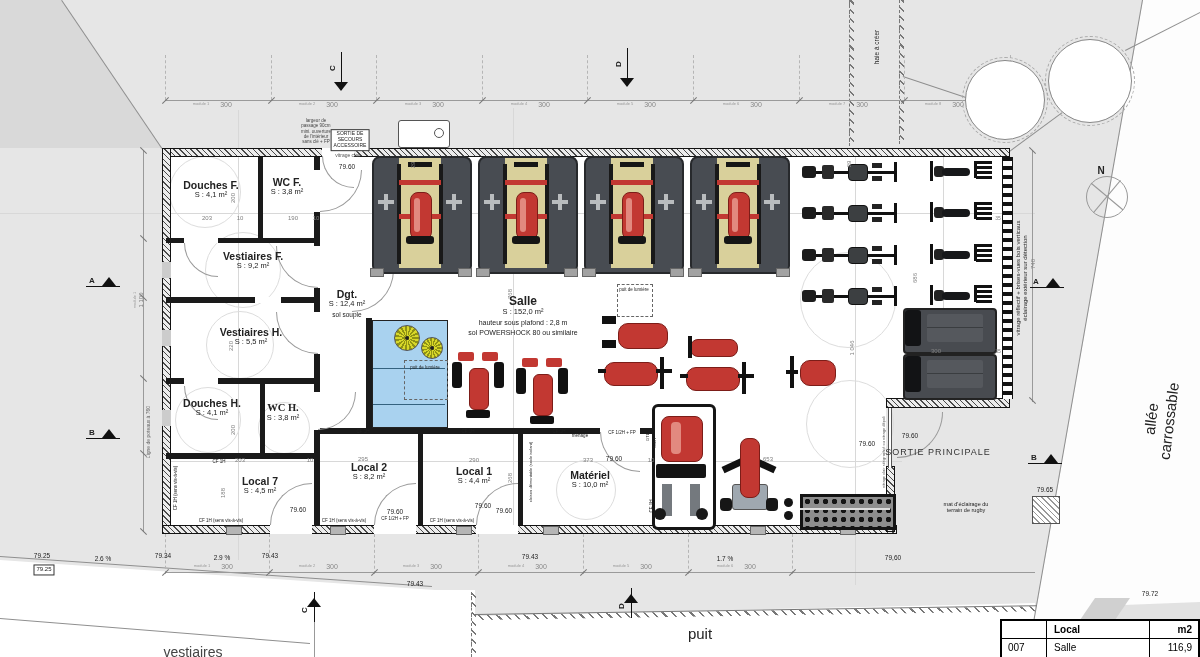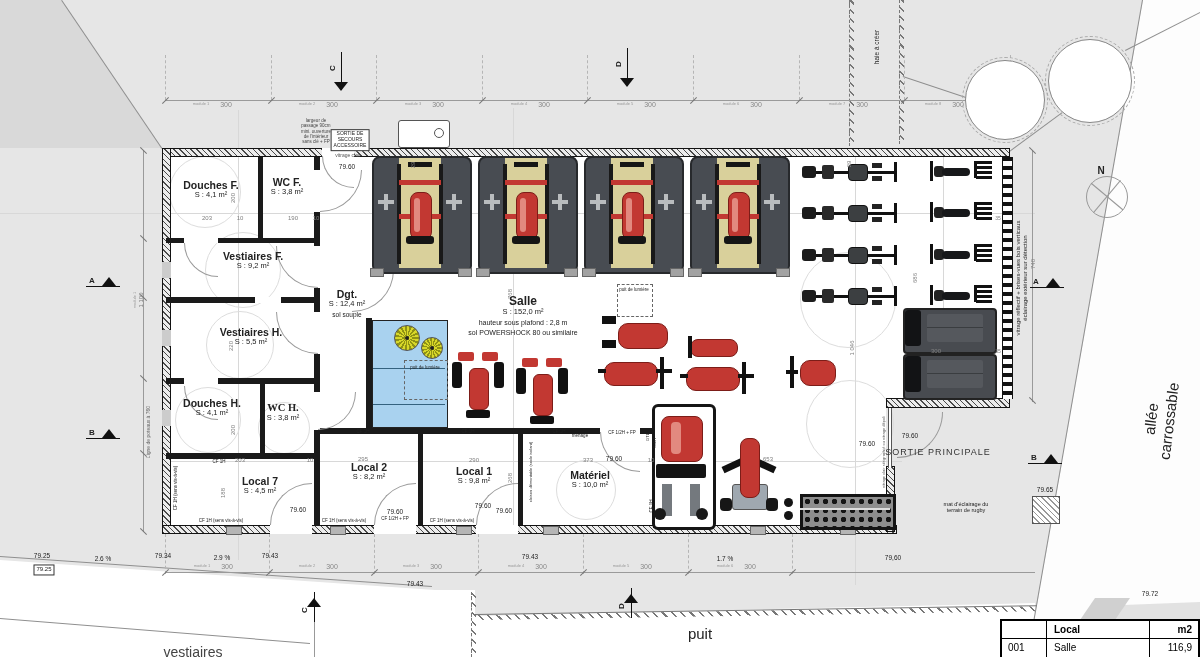--- a/index.html
+++ b/index.html
@@ -446,21 +446,21 @@
       <div class="lbl" style="left: 725px; top: 559px; font-size: 6.5px; color: rgb(34, 34, 34); font-weight: normal; letter-spacing: 0px; transform: translate(-50%, -50%) rotate(0deg);">1.7 %</div>
       <div class="lbl" style="left: 211px; top: 190px; transform: translate(-50%, -50%);"><div style="font-weight: bold; font-size: 10.5px;">Douches F.</div><div style="font-size: 7.5px;">S : 4,1 m²</div></div>
       <div class="lbl" style="left: 287px; top: 187px; transform: translate(-50%, -50%);"><div style="font-weight: bold; font-size: 10.5px;">WC F.</div><div style="font-size: 7.5px;">S : 3,8 m²</div></div>
       <div class="lbl" style="left: 253px; top: 261px; transform: translate(-50%, -50%);"><div style="font-weight: bold; font-size: 10.5px;">Vestiaires F.</div><div style="font-size: 7.5px;">S : 9,2 m²</div></div>
       <div class="lbl" style="left: 347px; top: 303px; transform: translate(-50%, -50%);"><div style="font-weight: bold; font-size: 10.5px;">Dgt.</div><div style="font-size: 7.5px;">S : 12,4 m²</div><div style="font-size: 6.5px; margin-top: 2px;">sol souple</div></div>
       <div class="lbl" style="left: 251px; top: 337px; transform: translate(-50%, -50%);"><div style="font-weight: bold; font-size: 10.5px;">Vestiaires H.</div><div style="font-size: 7.5px;">S : 5,5 m²</div></div>
       <div class="lbl" style="left: 212px; top: 408px; transform: translate(-50%, -50%);"><div style="font-weight: bold; font-size: 10.5px;">Douches H.</div><div style="font-size: 7.5px;">S : 4,1 m²</div></div>
       <div class="lbl" style="left: 283px; top: 413px; transform: translate(-50%, -50%);"><div style="font-weight: bold; font-size: 10.5px; font-family: Liberation Serif, serif;">WC H.</div><div style="font-size: 7.5px;">S : 3,8 m²</div></div>
       <div class="lbl" style="left: 260px; top: 486px; transform: translate(-50%, -50%);"><div style="font-weight: bold; font-size: 10.5px;">Local 7</div><div style="font-size: 7.5px;">S : 4,5 m²</div></div>
       <div class="lbl" style="left: 369px; top: 472px; transform: translate(-50%, -50%);"><div style="font-weight: bold; font-size: 10.5px;">Local 2</div><div style="font-size: 7.5px;">S : 8,2 m²</div></div>
-      <div class="lbl" style="left: 474px; top: 476px; transform: translate(-50%, -50%);"><div style="font-weight: bold; font-size: 10.5px;">Local 1</div><div style="font-size: 7.5px;">S : 9,8 m²</div></div>
+      <div class="lbl" style="left: 474px; top: 476px; transform: translate(-50%, -50%);"><div style="font-weight: bold; font-size: 10.5px;">Local 1</div><div style="font-size: 7.5px;">S : 4,4 m²</div></div>
       <div class="lbl" style="left: 590px; top: 480px; transform: translate(-50%, -50%);"><div style="font-weight: bold; font-size: 10.5px;">Matériel</div><div style="font-size: 7.5px;">S : 10,0 m²</div></div>
       <div class="lbl" style="left: 523px; top: 316px; transform: translate(-50%, -50%);"><div style="font-weight: bold; font-size: 12px;">Salle</div><div style="font-size: 7.5px;">S : 152,0 m²</div><div style="font-size: 7px; margin-top: 2px;">hauteur sous plafond : 2,8 m</div><div style="font-size: 7px; margin-top: 2px;">sol POWERSHOCK 80 ou similaire</div></div>
       <div class="lbl" style="left: 201px; top: 104px; font-size: 4px; color: rgb(153, 153, 153); font-weight: normal; letter-spacing: 0px; transform: translate(-50%, -50%) rotate(0deg);">module 1</div>
       <div class="lbl" style="left: 226px; top: 105px; font-size: 7px; color: rgb(136, 136, 136); font-weight: normal; letter-spacing: 0px; transform: translate(-50%, -50%) rotate(0deg);">300</div>
       <div class="lbl" style="left: 307px; top: 104px; font-size: 4px; color: rgb(153, 153, 153); font-weight: normal; letter-spacing: 0px; transform: translate(-50%, -50%) rotate(0deg);">module 2</div>
       <div class="lbl" style="left: 332px; top: 105px; font-size: 7px; color: rgb(136, 136, 136); font-weight: normal; letter-spacing: 0px; transform: translate(-50%, -50%) rotate(0deg);">300</div>
       <div class="lbl" style="left: 413px; top: 104px; font-size: 4px; color: rgb(153, 153, 153); font-weight: normal; letter-spacing: 0px; transform: translate(-50%, -50%) rotate(0deg);">module 3</div>
       <div class="lbl" style="left: 438px; top: 105px; font-size: 7px; color: rgb(136, 136, 136); font-weight: normal; letter-spacing: 0px; transform: translate(-50%, -50%) rotate(0deg);">300</div>
       <div class="lbl" style="left: 519px; top: 104px; font-size: 4px; color: rgb(153, 153, 153); font-weight: normal; letter-spacing: 0px; transform: translate(-50%, -50%) rotate(0deg);">module 4</div>
       <div class="lbl" style="left: 544px; top: 105px; font-size: 7px; color: rgb(136, 136, 136); font-weight: normal; letter-spacing: 0px; transform: translate(-50%, -50%) rotate(0deg);">300</div>
@@ -519,17 +519,17 @@
   <div class="abs" style="left:1086px;top:196px;width:42px;height:1px;background:#999;transform:rotate(130deg);"></div>
 
   <div class="abs" style="left:1080px;top:598px;width:50px;height:22px;background:#d0d0d0;clip-path:polygon(0 100%,30% 0,100% 0,70% 100%);"></div>
 
   <div class="legend">
     <div class="lg-line-v" style="left:44px;"></div>
     <div class="lg-line-v" style="left:147px;"></div>
     <div class="lg-line-h"></div>
     <div class="lg-cell bold" style="left:52px;top:0;width:90px;">Local</div>
     <div class="lg-cell bold" style="left:147px;top:0;width:43px;text-align:right;">m2</div>
-    <div class="lg-cell" style="left:6px;top:18px;width:36px;">001</div>
+    <div class="lg-cell" style="left:6px;top:18px;width:36px;">007</div>
     <div class="lg-cell" style="left:52px;top:18px;width:90px;">Salle</div>
     <div class="lg-cell" style="left:147px;top:18px;width:43px;text-align:right;">116,9</div>
   </div>
 </div>
 
 </body></html>

